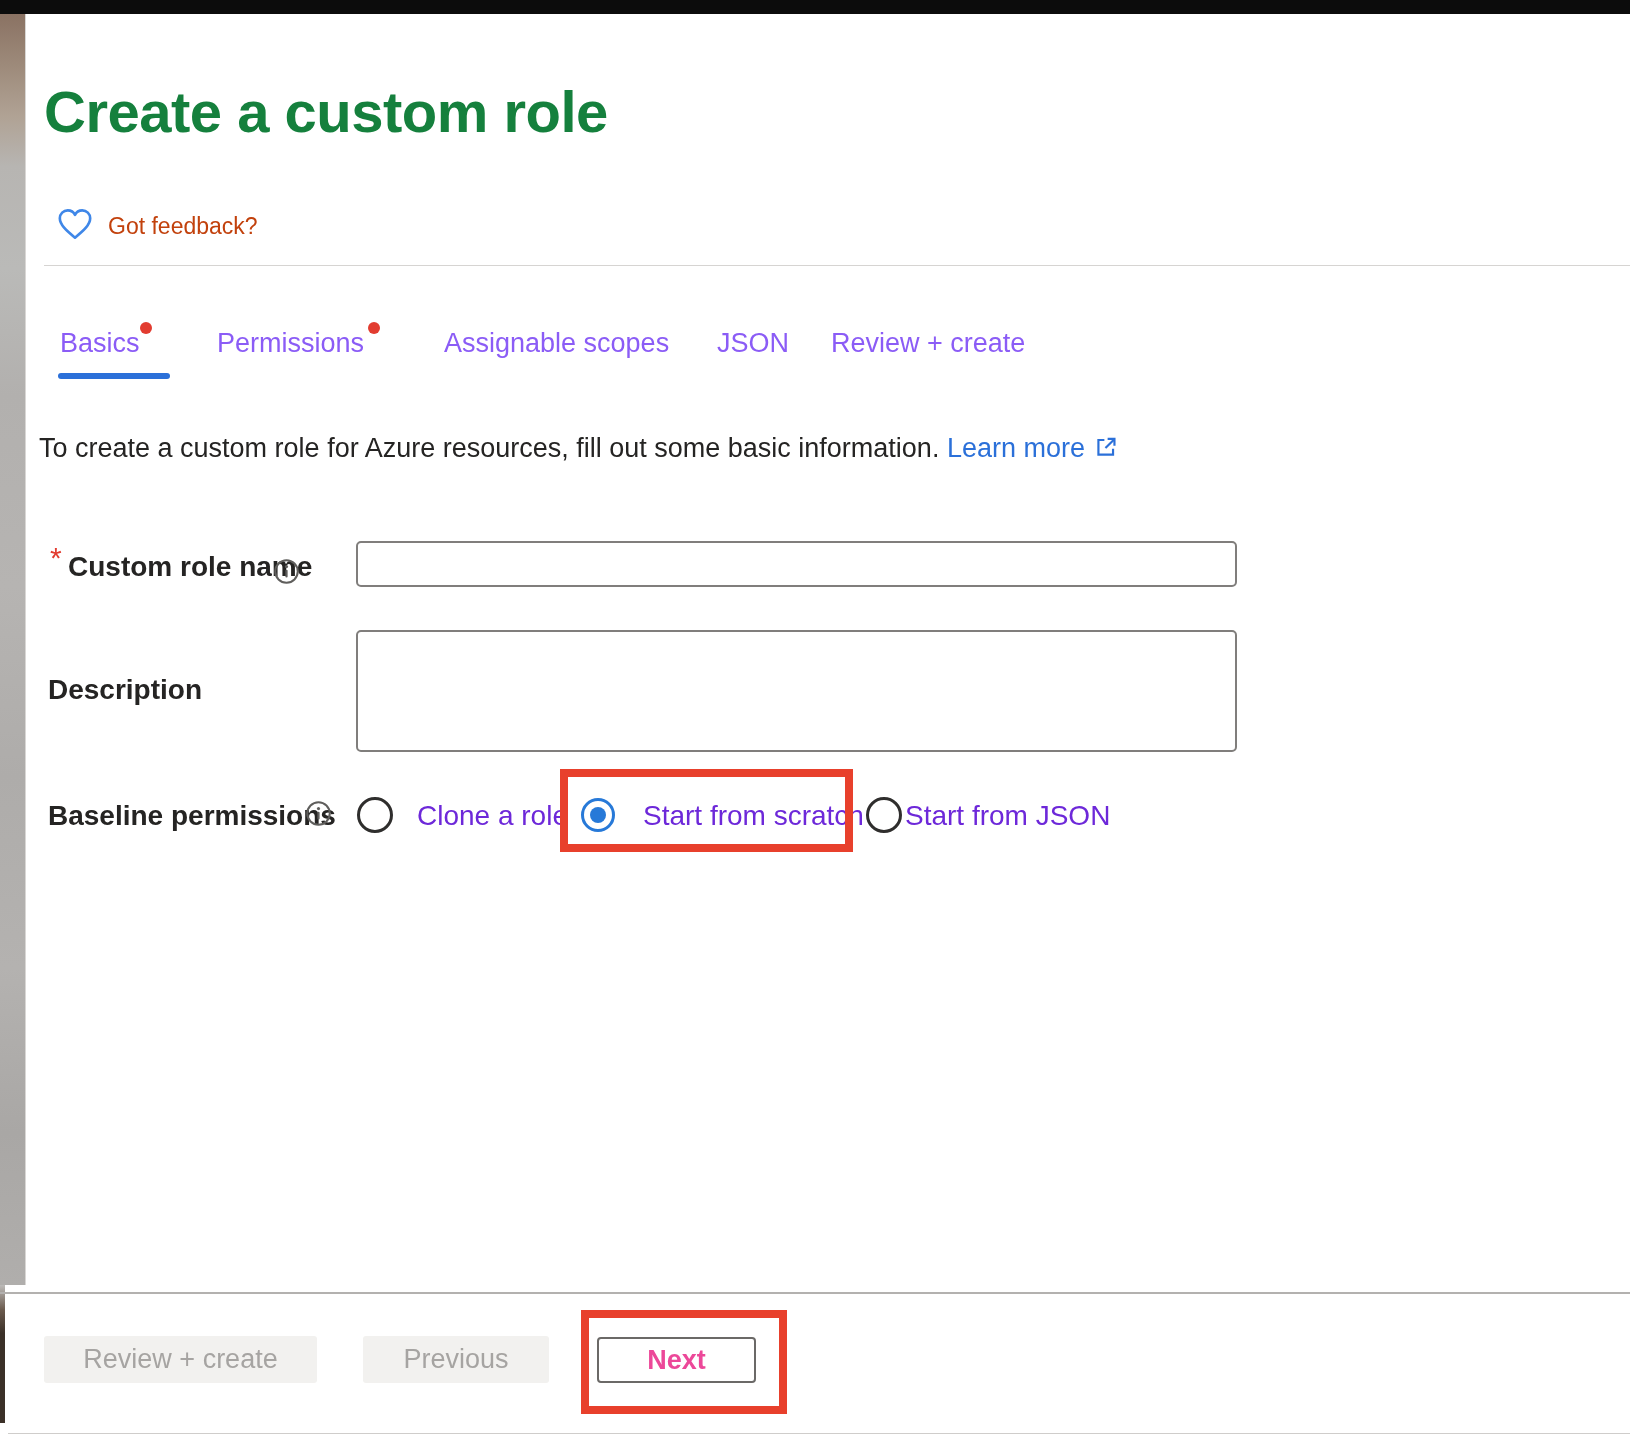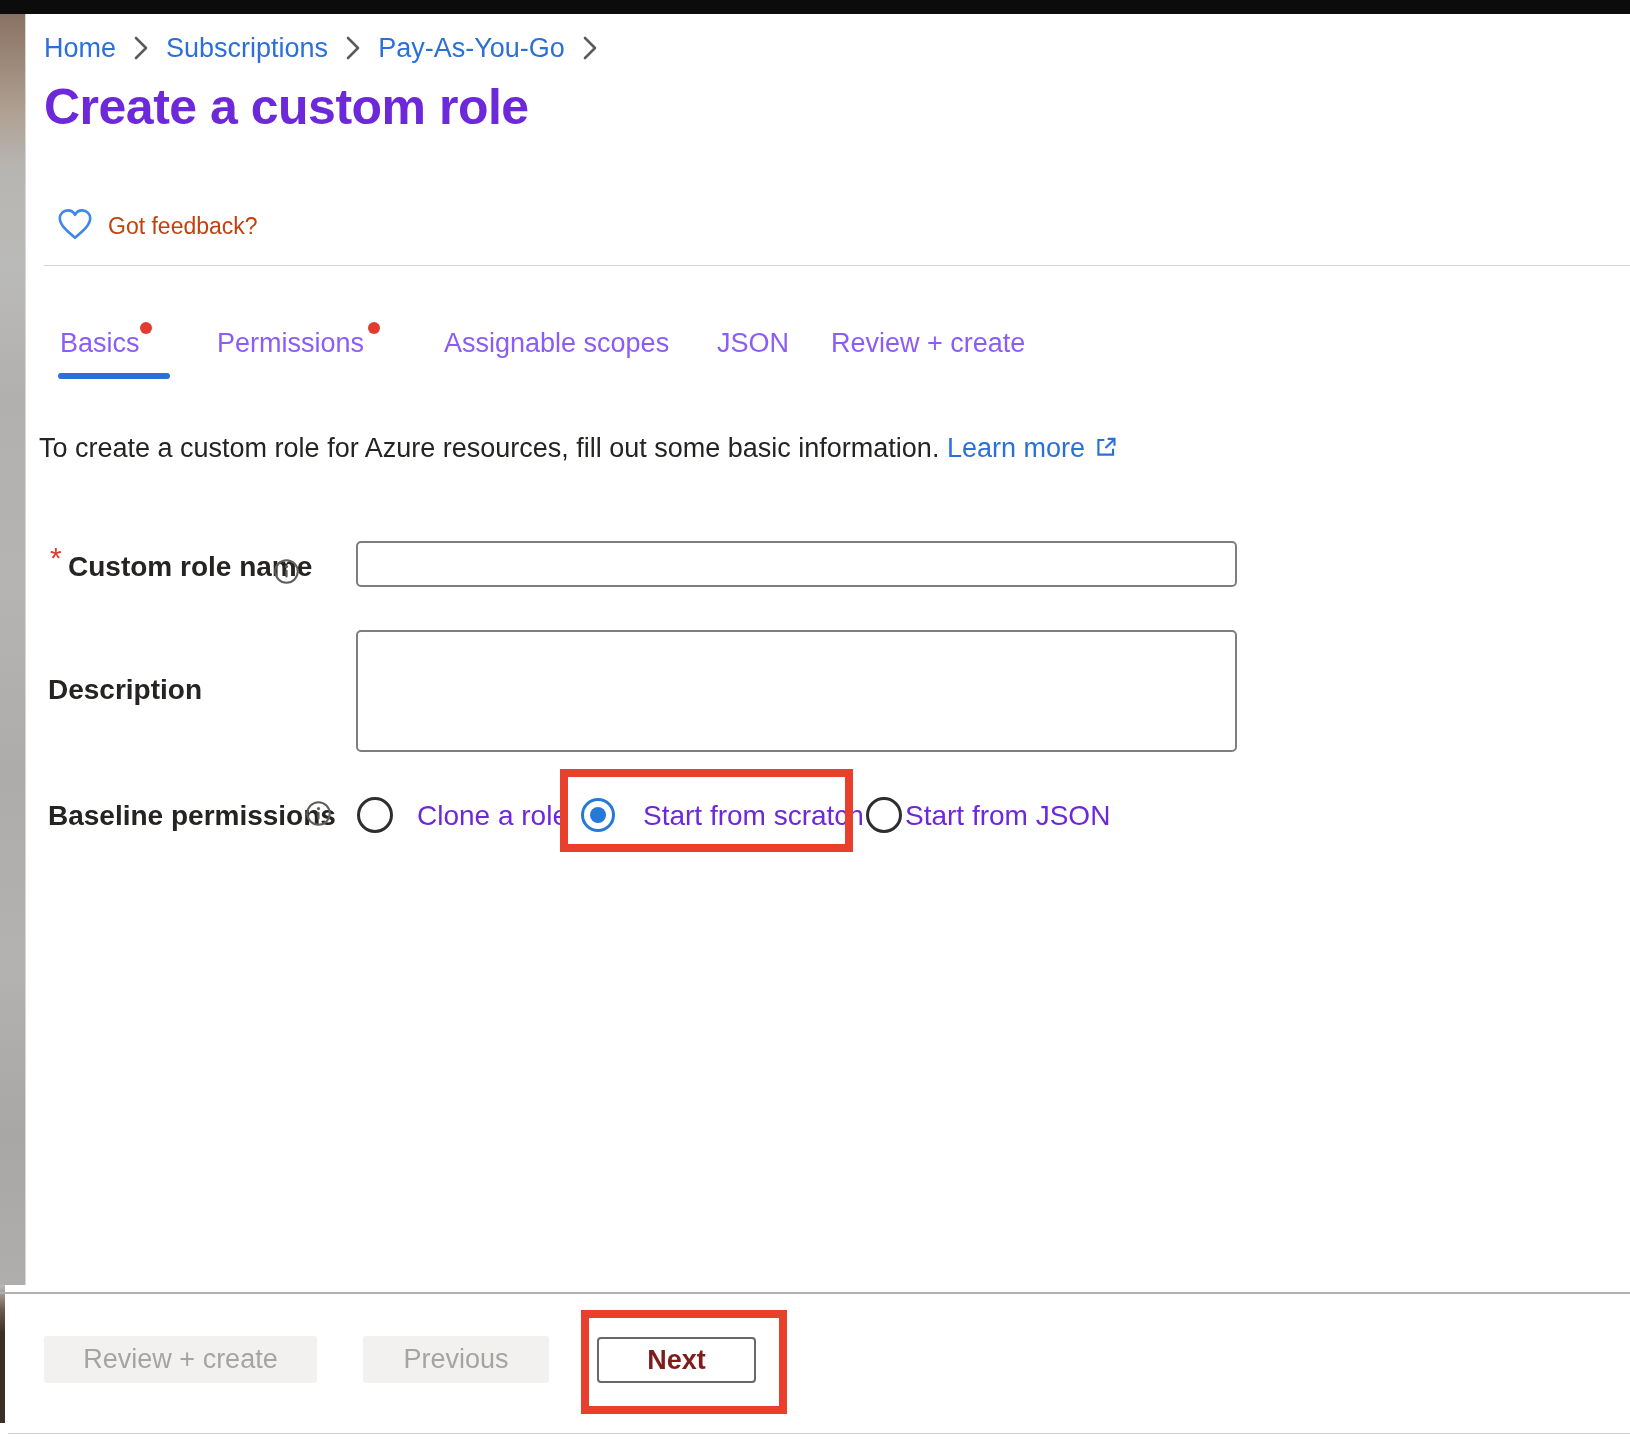--- a/index.html
+++ b/index.html
@@ -16,22 +16,22 @@
   .left-sliver { position:absolute; left:0; top:1285px; width:5px; height:138px;
     background:linear-gradient(180deg,#bdbbb9 0%, #6a5a4d 18%, #3b3028 35%, #3b3028 100%); }
 
   
   .breadcrumb { position:absolute; left:44px; top:33px; display:flex; align-items:center; gap:17px;
     font-size:27px; line-height:30px; }
   .breadcrumb a { color:#2b70d9; text-decoration:none; cursor:pointer; }
   .crumb-sep { display:flex; align-items:center; }
 
   
-  .page-title { position:absolute; left:44px; top:78px; font-size:50px; font-weight:700;
-    letter-spacing:-0.5px; color:#6d28d9; }
+  .page-title { position:absolute; left:44px; top:78px; font-size:58px; font-weight:700;
+    letter-spacing:-0.5px; color:#15803d; }
 
   
   .feedback { position:absolute; left:57px; top:208px; display:flex; align-items:center; gap:15px;
     cursor:pointer; }
   .feedback-label { font-size:23px; color:#c2410c; }
 
   .divider-1 { position:absolute; left:44px; top:265px; width:1586px; height:1px; background:#d6d4d2; }
 
   
   .tab { position:absolute; top:328px; font-size:27px; color:#8b5cf6; cursor:pointer; }
@@ -62,53 +62,33 @@
   .radio-inner { width:16px; height:16px; border-radius:50%; background:#2779d8; }
   .radio-label { position:absolute; top:800px; font-size:28px; color:#6d28d9; cursor:pointer; }
 
   .annotation-box { position:absolute; border:8px solid #e8402c; background:transparent; }
 
   
   .divider-2 { position:absolute; left:0; top:1292px; width:1630px; height:2px; background:#b3b1af; }
   .btn { position:absolute; top:1336px; height:47px; border:none; border-radius:3px;
     background:#f2f1ef; color:#a6a4a2; font-size:27px; font-family:"Liberation Sans", sans-serif; }
   .btn-next { position:absolute; left:597px; top:1337px; width:159px; height:46px; background:#ffffff;
-    border:2px solid #6b6967; border-radius:4px; color:#7f1d1d; font-size:27px; font-weight:700;
+    border:2px solid #6b6967; border-radius:4px; color:#ec4899; font-size:27px; font-weight:700;
     font-family:"Liberation Sans", sans-serif; cursor:pointer; }
   .bottom-line { position:absolute; left:8px; top:1433px; width:1622px; height:1px; background:#cfcdcb; }
 </style>
 </head>
 <body>
 
 <div id="stage">
 
   <div class="top-black-bar"></div>
   <div class="left-strip"></div>
   <div class="left-sliver"></div>
 
-  <div class="breadcrumb">
-    <a>Home</a>
-    <span class="crumb-sep">
-      <svg width="16" height="26" viewBox="0 0 16 26">
-          <path d="M3 3 L13 13 L3 23" stroke="#5d5b59" stroke-width="2.6" fill="none" stroke-linecap="round" stroke-linejoin="round"></path>
-        </svg>
-    </span>
-    <a>Subscriptions</a>
-    <span class="crumb-sep">
-      <svg width="16" height="26" viewBox="0 0 16 26">
-          <path d="M3 3 L13 13 L3 23" stroke="#5d5b59" stroke-width="2.6" fill="none" stroke-linecap="round" stroke-linejoin="round"></path>
-        </svg>
-    </span>
-    <a>Pay-As-You-Go</a>
-    <span class="crumb-sep">
-      <svg width="16" height="26" viewBox="0 0 16 26">
-          <path d="M3 3 L13 13 L3 23" stroke="#5d5b59" stroke-width="2.6" fill="none" stroke-linecap="round" stroke-linejoin="round"></path>
-        </svg>
-    </span>
-  </div>
 
   <div class="page-title">Create a custom role</div>
 
   <div class="feedback">
     <span>
       <svg width="36" height="33" viewBox="0 0 32 30">
         <path d="M16 27 C 8 20.5 2.2 15.2 2.2 9.4 C2.2 5.2 5.5 2.2 9.4 2.2 C12.4 2.2 14.9 4 16 6.3 C17.1 4 19.6 2.2 22.6 2.2 C26.5 2.2 29.8 5.2 29.8 9.4 C29.8 15.2 24 20.5 16 27 Z" fill="none" stroke="#3f87e8" stroke-width="2.4" stroke-linejoin="round"></path>
       </svg>
     </span>
     <span class="feedback-label">Got feedback?</span>

